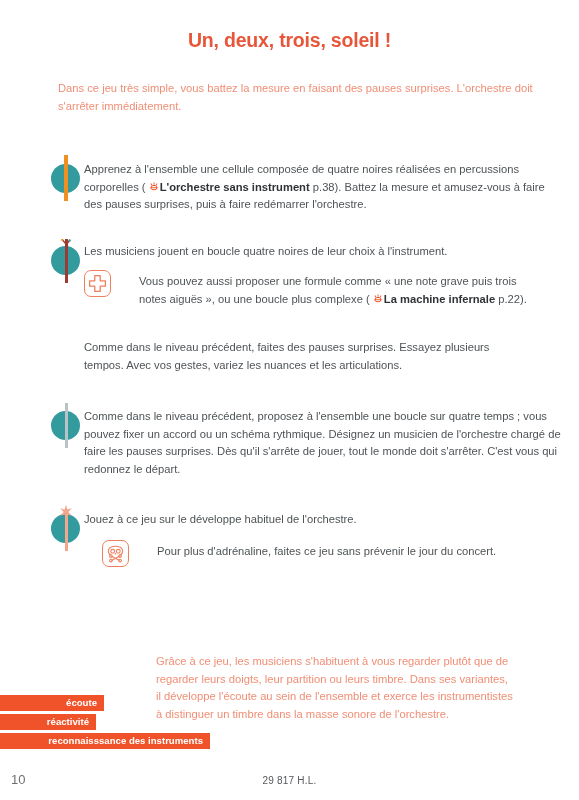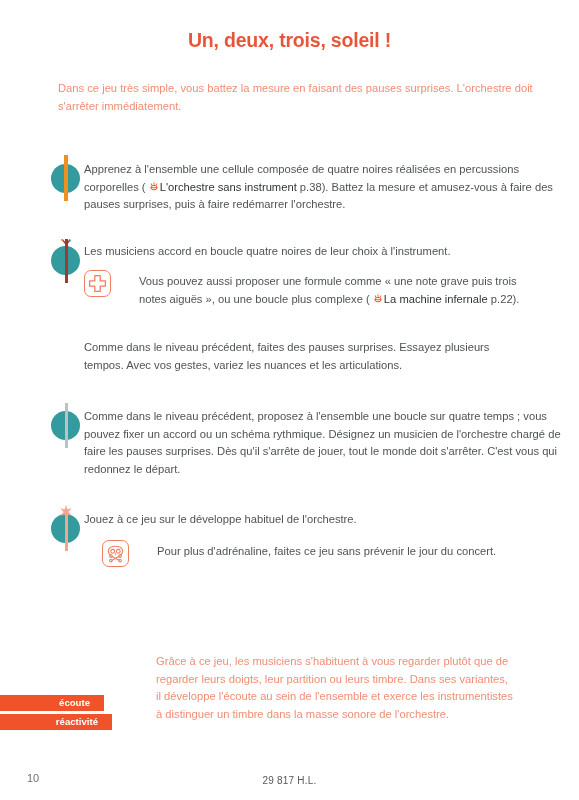--- a/index.html
+++ b/index.html
@@ -118,21 +118,21 @@
     top: 6px;
     width: 478px;
     font-size: 11.2px;
     line-height: 17.5px;
     color: #4e5356;
   }
   .level-text p { margin: 0 0 13px 0; }
   .level-text p:last-child { margin-bottom: 0; }
 
   .ref {
-    font-weight: normal;
+    font-weight: bold;
     color: #2f3335;
     margin-top: 12px;
   }
   .pref { color: #4e5356; }
 
   
   .sun-mark {
     display: inline-block;
     width: 10px;
     height: 10px;
@@ -185,37 +185,37 @@
     width: 260px;
   }
   .tag {
     background: #f0522a;
     color: #ffffff;
     font-size: 9.6px;
     font-weight: bold;
     height: 16px;
     line-height: 16px;
     margin-bottom: 3px;
-    padding-right: 14px;
+    padding-right: 7px;
     text-align: right;
     box-sizing: border-box;
     white-space: nowrap;
     display: block;
   }
   .tag.w1 { width: 104px; }
-  .tag.w2 { width: 112px; }
+  .tag.w2 { width: 96px; }
   .tag.w3 { width: 136px; }
   .tag.w4 { width: 210px; }
 
   
   .page-number {
     position: absolute;
-    left: 27px;
+    left: 11px;
     top: 772px;
-    font-size: 11px;
+    font-size: 13px;
     color: #6d7073;
   }
   .footer-ref {
     position: absolute;
     left: 0;
     top: 775px;
     width: 579px;
     text-align: center;
     font-size: 10px;
     color: #55585b;
@@ -256,21 +256,21 @@
       <div class="lvl-fork">
         <svg width="14" height="12" viewBox="0 0 14 12">
           <path d="M7 11 L7 5 L3.5 1" stroke="#9c3b33" stroke-width="1.4" fill="none" stroke-linecap="round"></path>
           <path d="M7 6 L10.5 1.5" stroke="#9c3b33" stroke-width="1.4" fill="none" stroke-linecap="round"></path>
           <circle cx="3.2" cy="1" r="1.1" fill="#ef9023"></circle>
           <circle cx="10.8" cy="1.4" r="1.1" fill="#339a9e"></circle>
         </svg>
       </div>
     </div>
     <div class="level-text">
-      <p>Les musiciens accord en boucle quatre noires de leur choix à l'instrument.</p>
+      <p>Les musiciens jouent en boucle quatre noires de leur choix à l'instrument.</p>
     </div>
   </div>
 
   <div class="tip" style="left:84px; top:270px;">
     <div class="tip-icon">
       <svg width="25" height="25" viewBox="0 0 25 25" style="position:absolute;left:0;top:0;">
         <path d="M9.8 4.6 h5.4 v5.2 h5.2 v5.4 h-5.2 v5.2 h-5.4 v-5.2 h-5.2 v-5.4 h5.2 z" fill="none" stroke="#ef7f5e" stroke-width="1.3" stroke-linejoin="round"></path>
       </svg>
     </div>
     <div class="tip-text"><span>Vous pouvez aussi proposer une formule comme « une note grave puis trois notes aiguës », ou une boucle plus complexe ( </span><span class="sun-mark"><svg width="10" height="10" viewBox="0 0 10 10">
@@ -329,18 +329,19 @@
       </svg>
     </div>
     <div class="tip-text" style="width:420px;">Pour plus d'adrénaline, faites ce jeu sans prévenir le jour du concert.</div>
   </div>
 
   <div class="conclusion">Grâce à ce jeu, les musiciens s'habituent à vous regarder plutôt que de regarder leurs doigts, leur partition ou leurs timbre. Dans ses variantes, il développe l'écoute au sein de l'ensemble et exerce les instrumentistes à distinguer un timbre dans la masse sonore de l'orchestre.</div>
 
   <div class="tags">
     <div class="tag w1">écoute</div>
     <div class="tag w2">réactivité</div>
+    <div class="tag w4">reconnaisssance des instruments</div>
   </div>
 
   <div class="page-number">10</div>
   <div class="footer-ref">29 817 H.L.</div>
 
 </div>
 
 </body></html>

